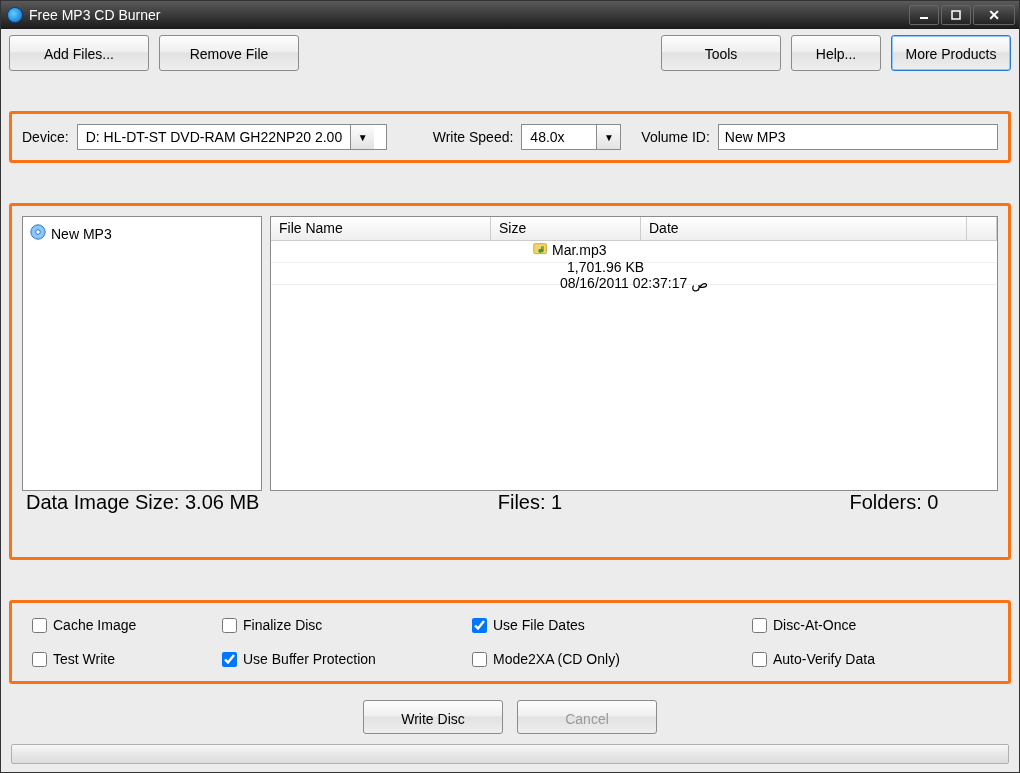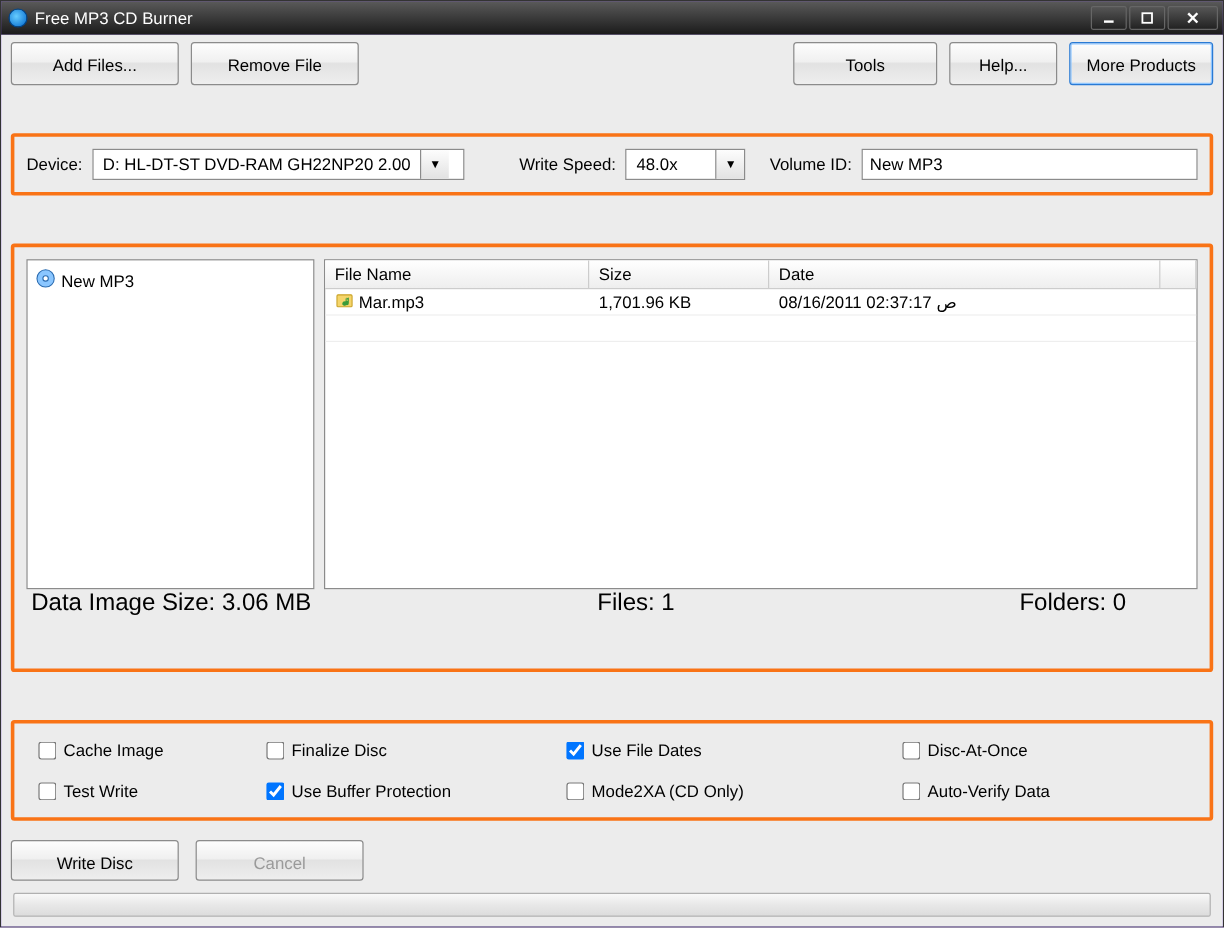--- a/index.html
+++ b/index.html
@@ -7,21 +7,21 @@
   font-family: Tahoma, "Segoe UI", Arial, sans-serif;
   font-size: 13px;
   background: #d4d0c8;
   width: 1020px;
   height: 773px;
   overflow: hidden;
 }
 .window {
   width: 1020px;
   height: 773px;
-  background: #8b5cf6;
+  background: #eab308;
   border: 1px solid #333;
   display: flex;
   flex-direction: column;
 }
 .titlebar {
   background: linear-gradient(to bottom, #5a5a5a 0%, #3a3a3a 50%, #1a1a1a 100%);
   height: 28px;
   display: flex;
   align-items: center;
   color: #fff;
@@ -167,20 +167,21 @@
   border-right: 1px solid #ccc;
   padding: 3px 8px;
   font-size: 14px;
 }
 .list-body { flex: 1; overflow: auto; }
 .file-row {
   display: flex;
   height: 22px;
   border-bottom: 1px solid #eee;
   align-items: center;
+  flex-direction: column;
 }
 .file-row .cell { padding: 0 8px; font-size: 14px; }
 .file-icon {
   display: inline-flex;
   margin-right: 2px;
 }
 .file-icon svg { width: 18px; height: 18px; }
 .status-row {
   display: flex;
   padding: 0 4px 0 4px;
@@ -201,20 +202,21 @@
   display: flex;
   align-items: center;
   gap: 6px;
   font-size: 14px;
 }
 .chk input[type=checkbox] {
   width: 15px; height: 15px;
 }
 .action-row {
   display: flex;
+  justify-content: center;
   gap: 14px;
   margin: 8px 0 10px 0;
 }
 .progress {
   height: 20px;
   background: linear-gradient(to bottom, #f8f8f8 0%, #e8e8e8 50%, #dcdcdc 100%);
   border: 1px solid #b0b0b0;
   border-radius: 2px;
   margin: 0 2px 2px 2px;
 }

